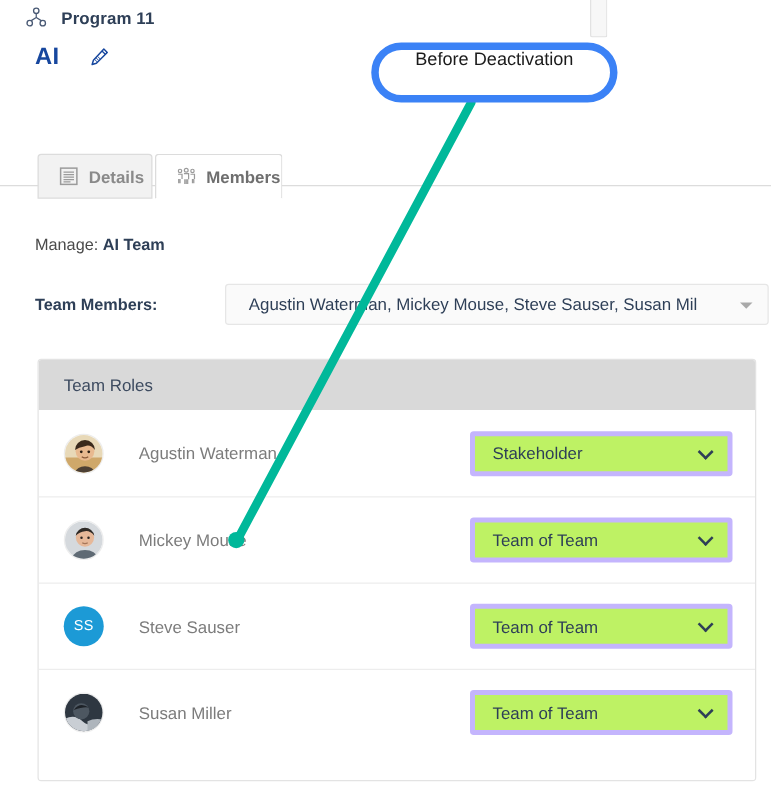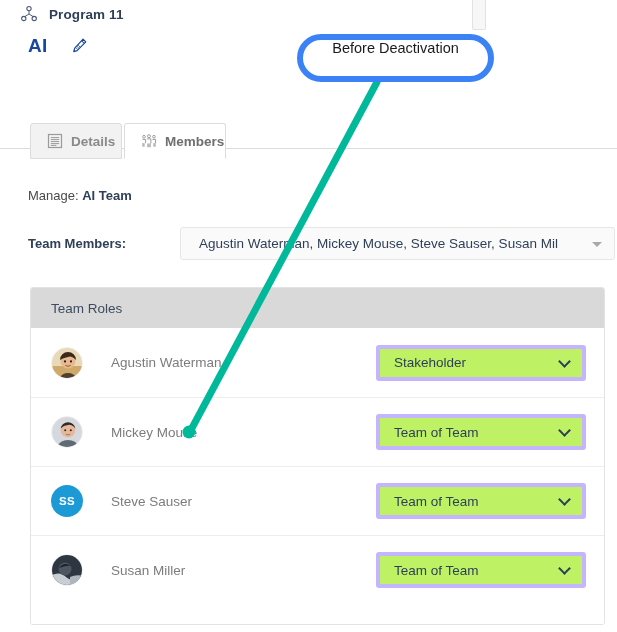--- a/index.html
+++ b/index.html
@@ -142,21 +142,21 @@
 
   .avatar {
     width: 32px; height: 32px; border-radius: 50%;
     flex: none; overflow: hidden;
     position: relative;
     border: 1px solid rgba(0,0,0,.07);
   }
   .avatar-initials {
     width: 100%; height: 100%;
     display: flex; align-items: center; justify-content: center;
-    color: #ffffff; font-size: 11.5px; font-weight: bold;
+    color: #ffffff; font-size: 11.5px; font-weight: normal;
     letter-spacing: .3px;
   }
   .member-name {
     margin-left: 28px;
     font-size: 13.5px; color: #7c7c7c;
     flex: 1 1 auto;
     white-space: nowrap;
   }
   .role-select {
     position: relative;

